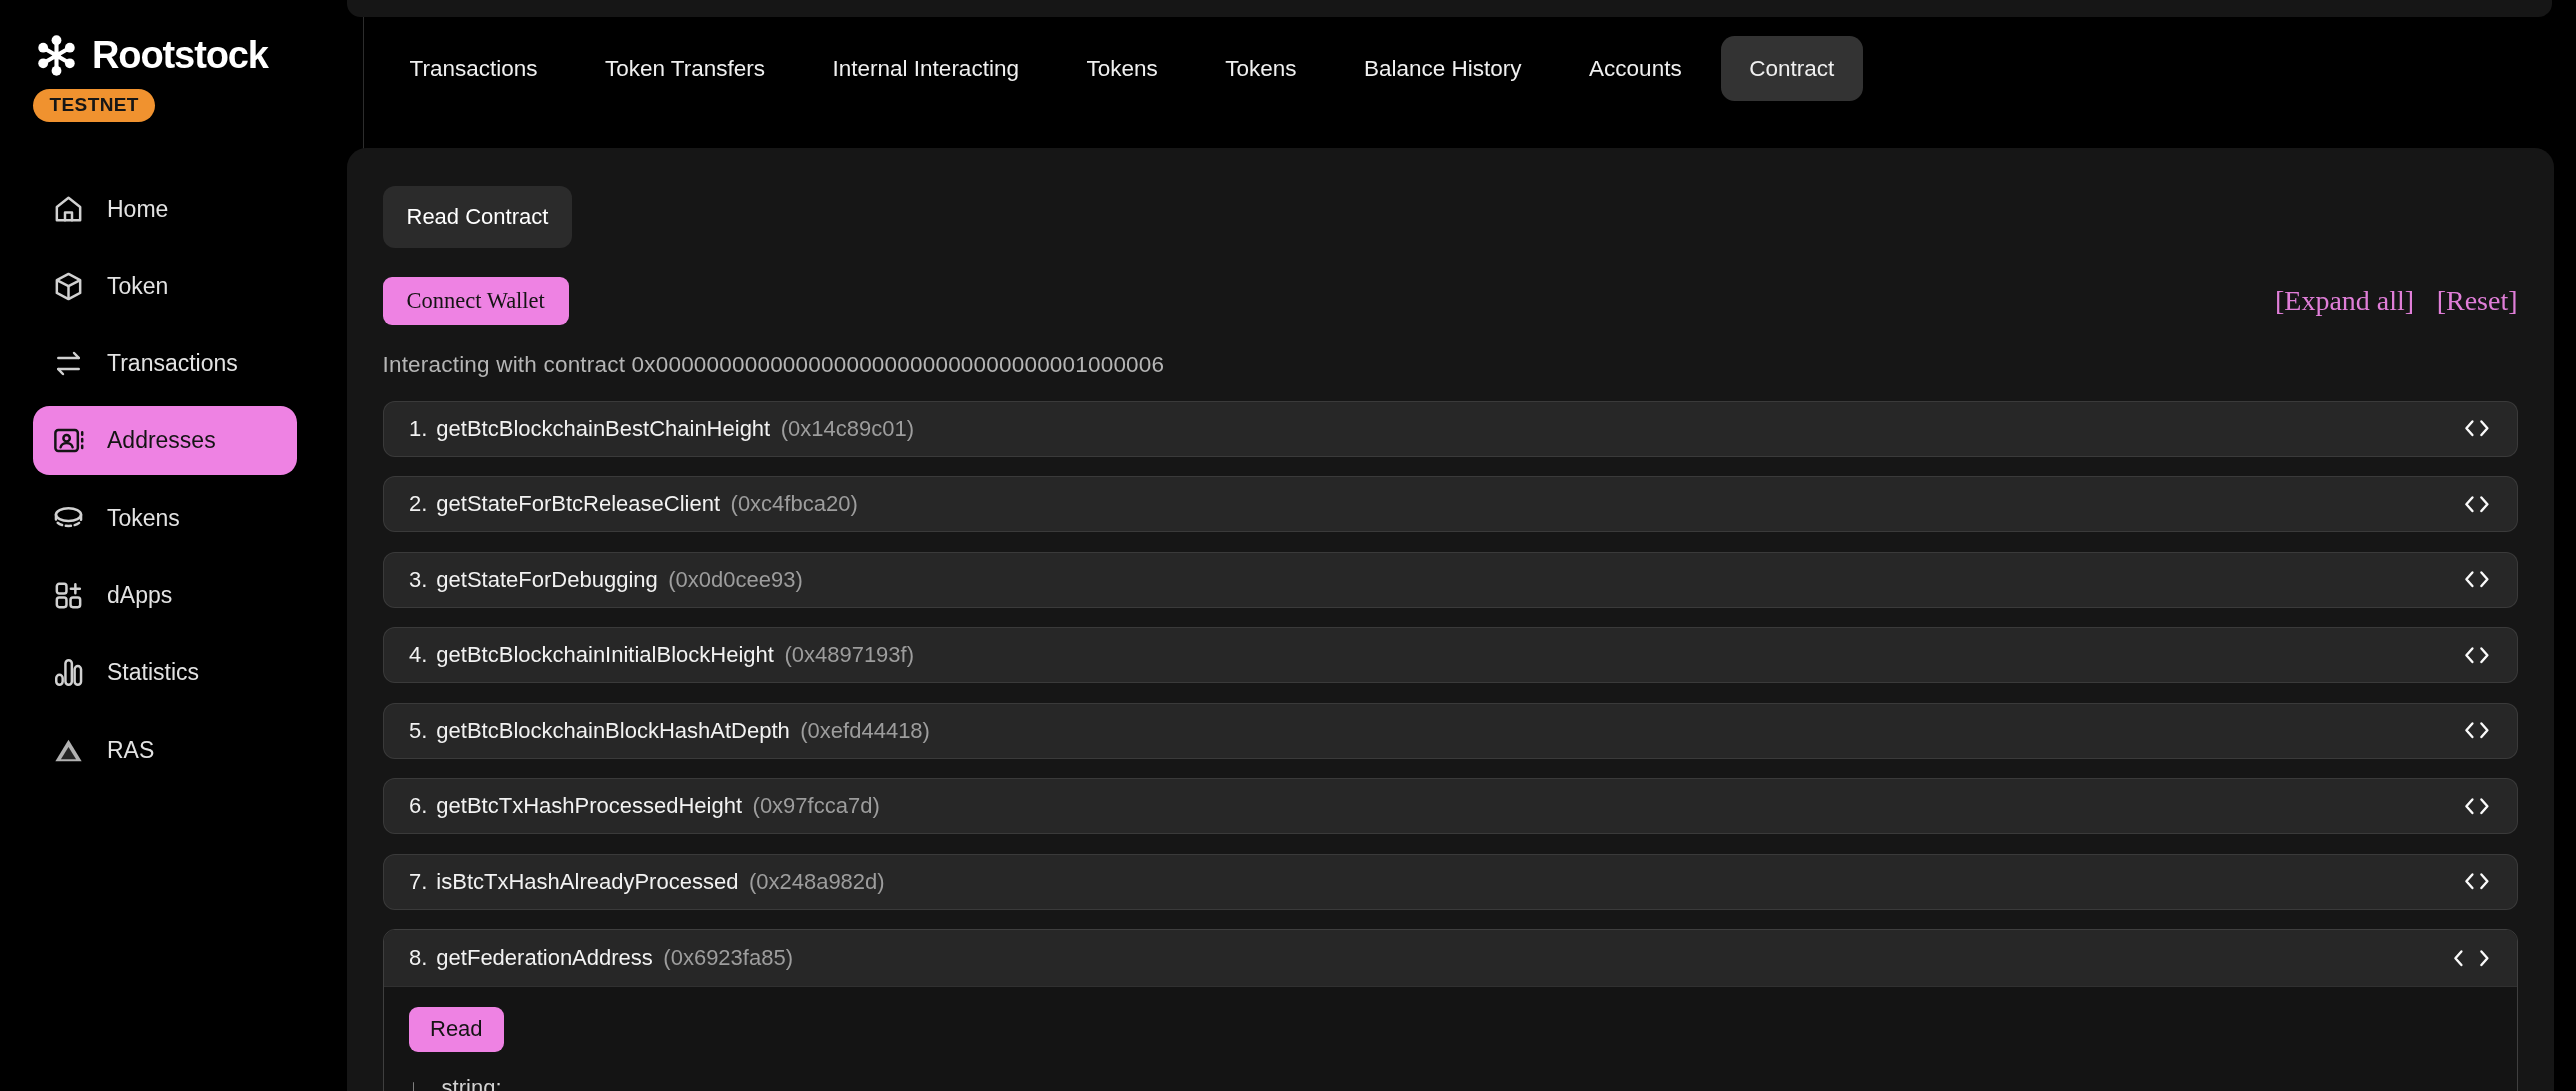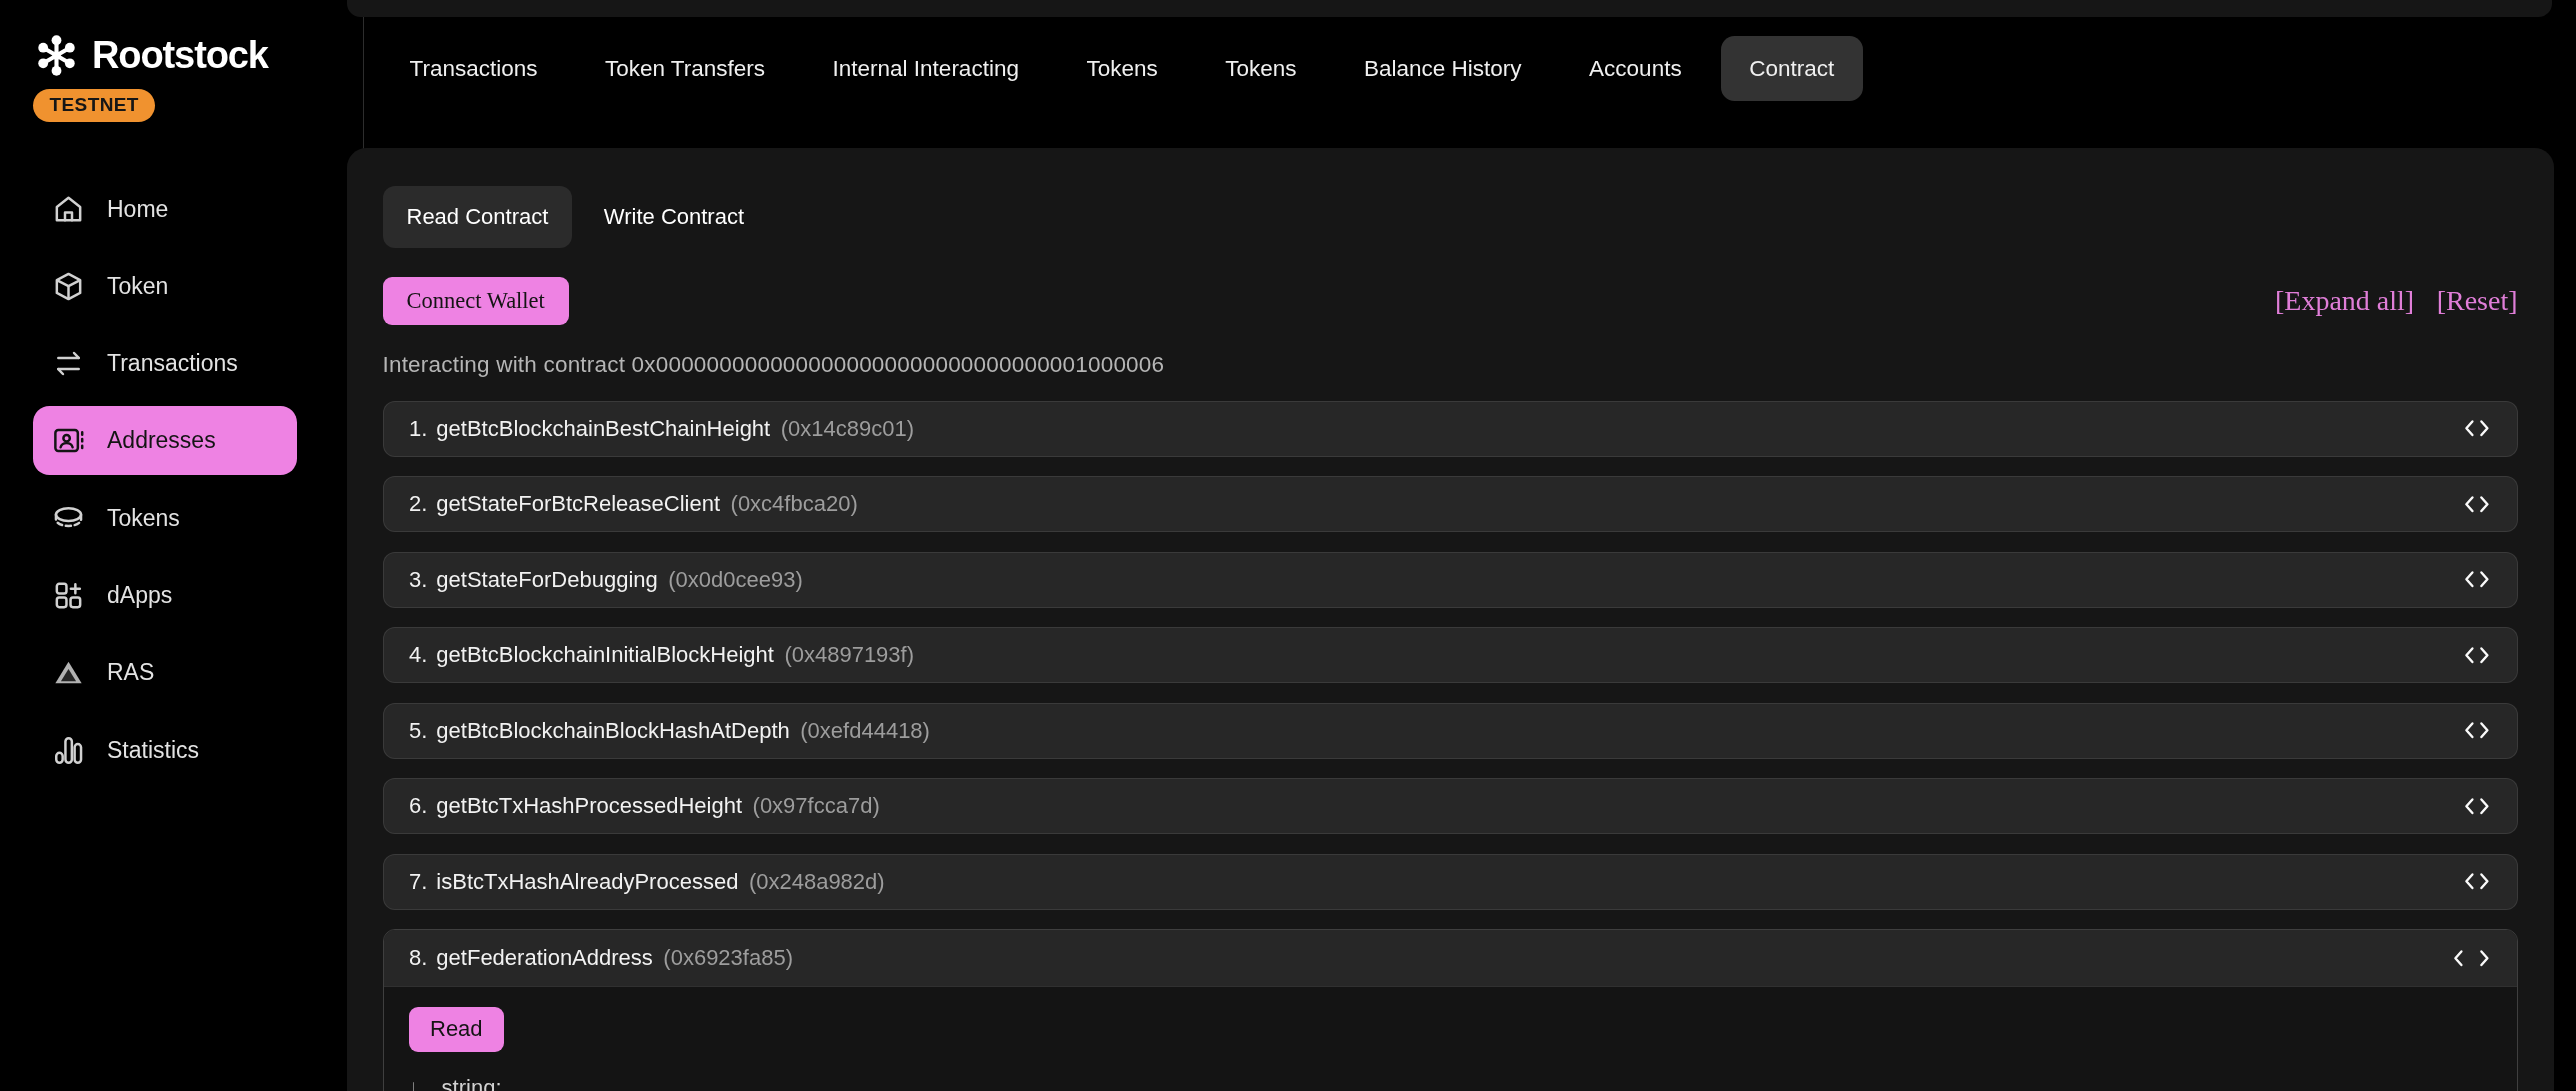--- a/index.html
+++ b/index.html
@@ -162,36 +162,36 @@
             <rect x="4" y="4" width="6.6" height="6.6" rx="1.6"></rect>
             <rect x="4" y="13.4" width="6.6" height="6.6" rx="1.6"></rect>
             <rect x="13.4" y="13.4" width="6.6" height="6.6" rx="1.6"></rect>
             <path d="M16.7 4.2 V10.4 M13.6 7.3 H19.8"></path>
           </svg>
         </span>
         <span>dApps</span>
       </div>
       <div class="nav-item">
         <span class="nicon">
-          <svg viewBox="0 0 24 24">
-            <path d="M12 4.6 L21 19.4 H3 Z" fill="#c2c2c2"></path>
-            <path d="M12 9.6 L17.2 18 H6.8 Z" fill="#2a2a2a"></path>
-          </svg>
-        </span>
-        <span>RAS</span>
-      </div>
-      <div class="nav-item">
-        <span class="nicon">
           <svg viewBox="0 0 24 24" fill="none" stroke="currentColor" stroke-width="1.7">
             <rect x="3.6" y="13.6" width="4.4" height="6.8" rx="2.2"></rect>
             <rect x="9.9" y="3.6" width="4.4" height="16.8" rx="2.2"></rect>
             <rect x="16.2" y="7.6" width="4.4" height="12.8" rx="2.2"></rect>
           </svg>
         </span>
         <span>Statistics</span>
+      </div>
+      <div class="nav-item">
+        <span class="nicon">
+          <svg viewBox="0 0 24 24">
+            <path d="M12 4.6 L21 19.4 H3 Z" fill="#c2c2c2"></path>
+            <path d="M12 9.6 L17.2 18 H6.8 Z" fill="#2a2a2a"></path>
+          </svg>
+        </span>
+        <span>RAS</span>
       </div>
     </nav>
   </aside>
 
   <main class="content">
     <div class="prev-card-strip"></div>
 
     <div class="tabs">
       <div class="tab">Transactions</div>
       <div class="tab">Token Transfers</div>
@@ -200,21 +200,20 @@
       <div class="tab">Tokens</div>
       <div class="tab">Balance History</div>
       <div class="tab">Accounts</div>
       <div class="tab active">Contract</div>
     </div>
 
     <section class="card">
 
       <div class="subtabs">
         <div class="subtab active">Read Contract</div>
-        <div class="subtab">Write Contract</div>
       </div>
 
       <div class="wallet-row">
         <button class="connect-btn">Connect Wallet</button>
         <div class="links">
           <span>[Expand all]</span>
           <span>[Reset]</span>
         </div>
       </div>
 

